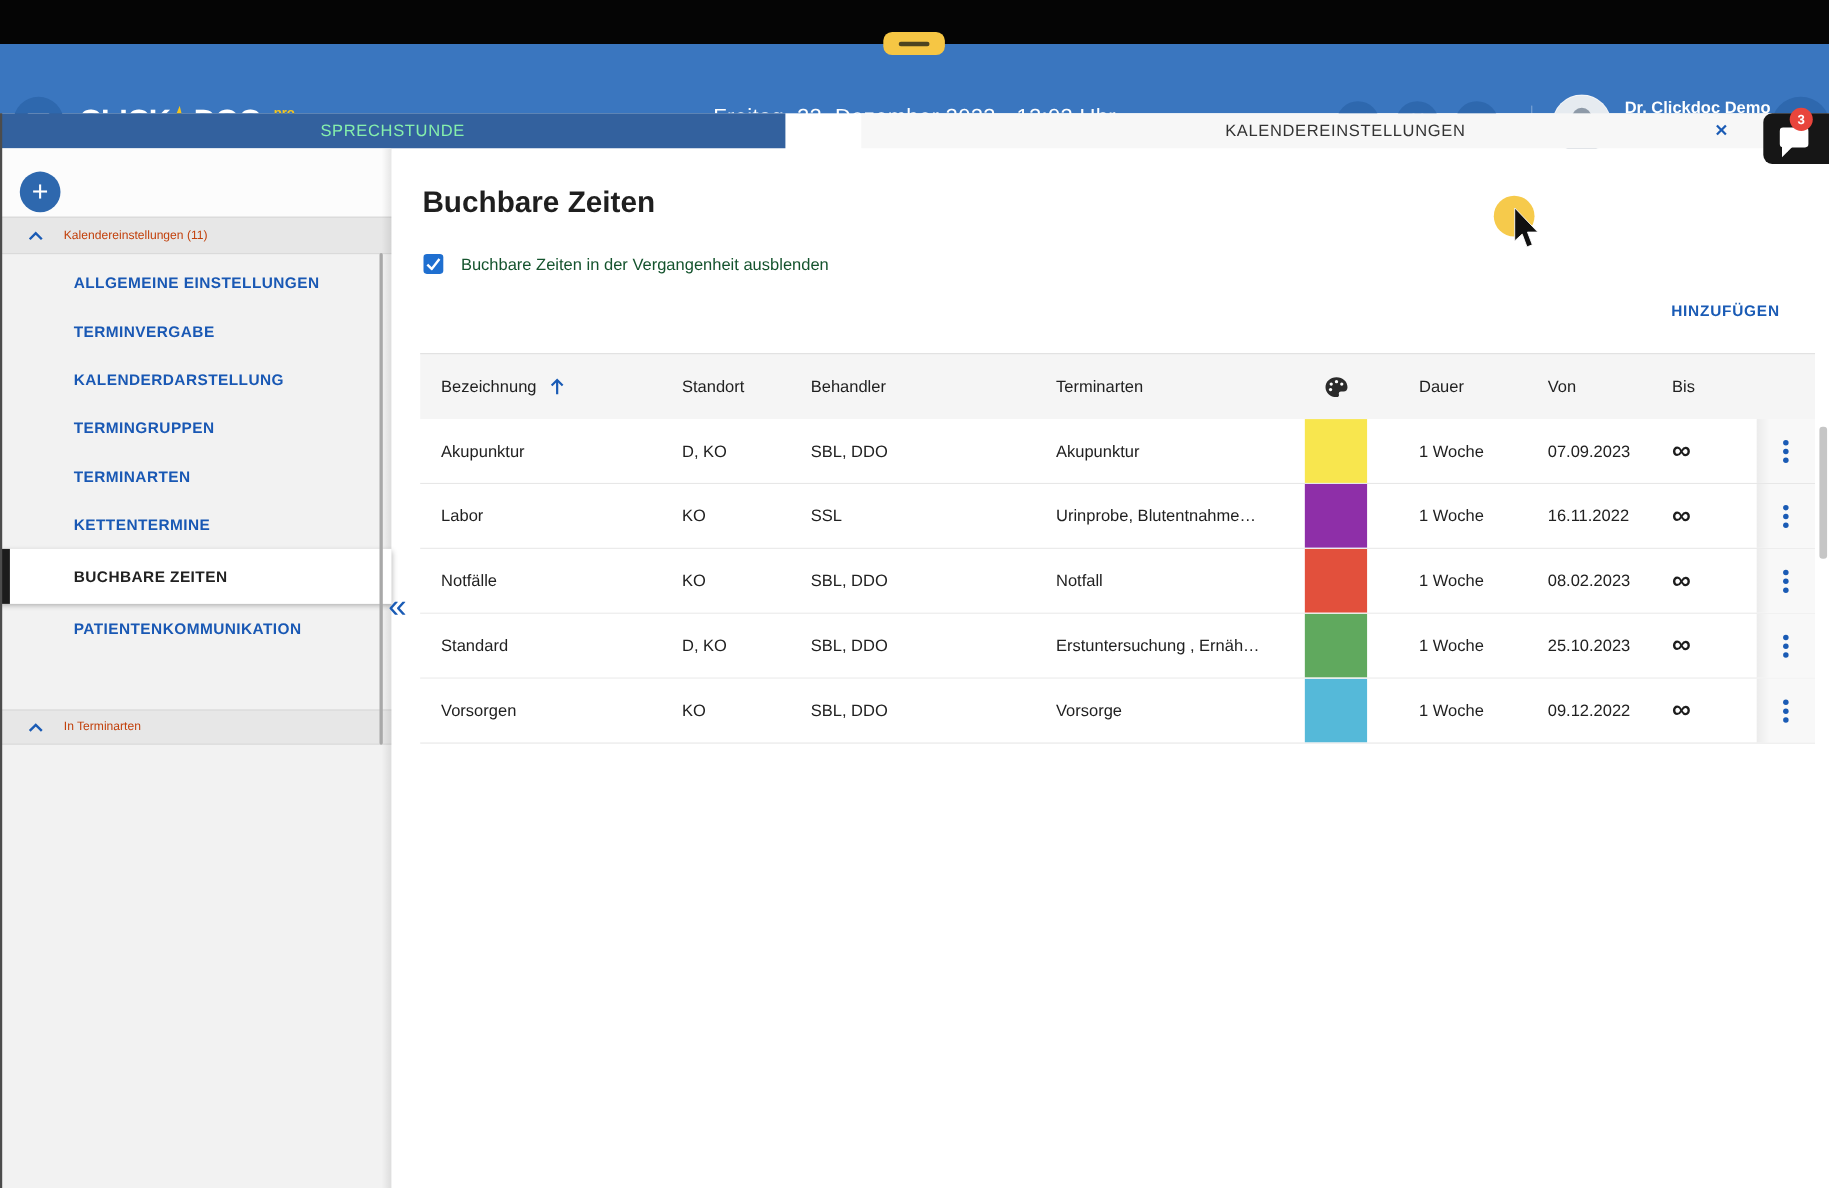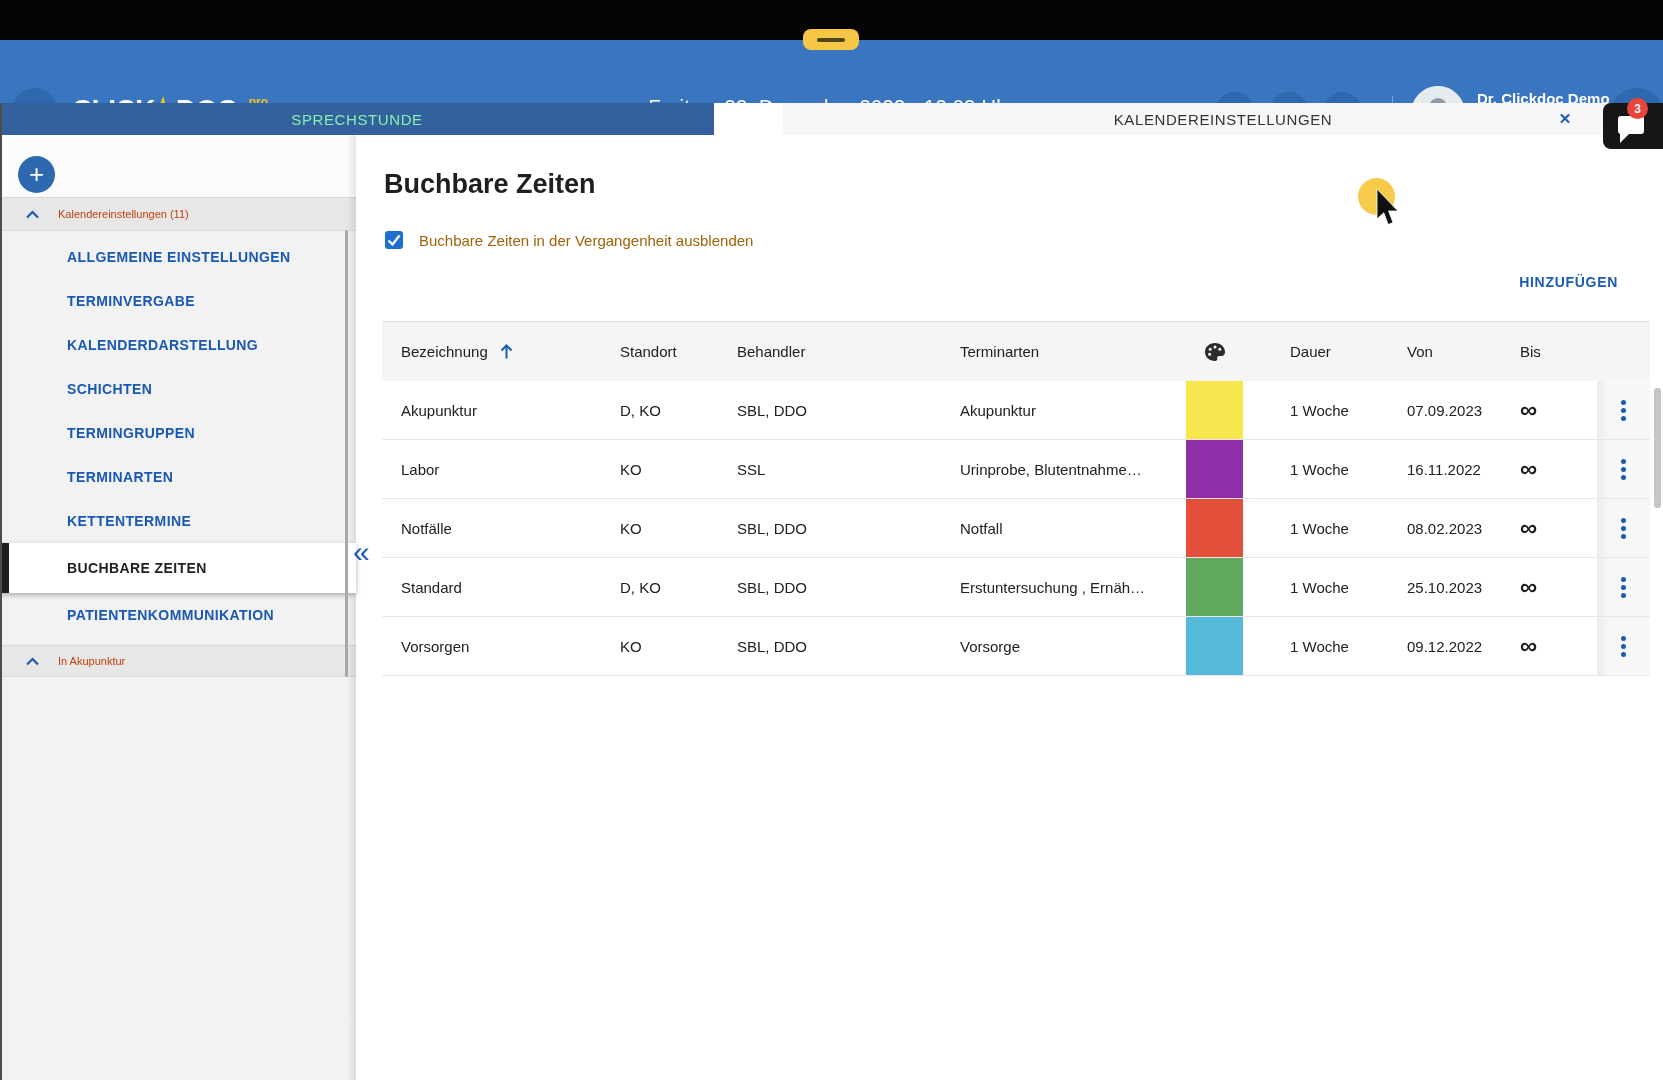--- a/index.html
+++ b/index.html
@@ -65,21 +65,21 @@
            color:#1958b4;font-size:14px;font-weight:700;letter-spacing:.4px;cursor:pointer;text-align:center;}
   .sb-item.selected{height:50px;background:#fff;color:#212121;position:relative;
                     box-shadow:0 2px 5px rgba(0,0,0,.3);z-index:2;}
   .sb-item.selected:before{content:"";position:absolute;left:0;top:0;bottom:0;width:9px;background:#1c1c1c;}
   .sb-scroll{position:absolute;left:345px;top:95px;width:3px;height:447px;background:#a8a8a8;border-radius:2px;z-index:3;cursor:pointer;}
   
   .content{position:absolute;left:356px;top:135px;width:1307px;height:945px;background:#fff;}
   .page-title{position:absolute;left:28px;top:34px;font-size:27px;font-weight:600;color:#1f1f1f;}
   .check-row{position:absolute;left:29px;top:96px;display:flex;align-items:center;gap:16px;}
   .checkbox{width:18px;height:18px;border-radius:3px;background:#1f6fd0;display:flex;align-items:center;justify-content:center;cursor:pointer;}
-  .check-label{font-size:15px;color:#a16207;}
+  .check-label{font-size:15px;color:#14532d;}
   .add-btn{position:absolute;right:45px;top:139px;color:#1a5bb5;font-size:14px;font-weight:700;letter-spacing:.7px;cursor:pointer;}
   .table{position:absolute;left:26px;top:186px;width:1268px;}
   .trow{display:grid;grid-template-columns:238px 117px 223px 226px 57px 159px 110px 85px 1fr;align-items:stretch;}
   .thead{height:59px;background:#f5f5f5;border-top:1px solid #e0e0e0;}
   .thead .cell{font-weight:500;}
   .tbody-row{height:58px;border-bottom:1px solid #e7e7e7;background:#fff;cursor:pointer;}
   .cell{display:flex;align-items:center;font-size:15px;color:#212121;overflow:hidden;white-space:nowrap;}
   .c1{padding-left:19px;gap:11px;}
   .c6{padding-left:47px;}
   .c7{padding-left:5px;}
@@ -193,35 +193,34 @@
             <polyline points="2,7.5 7.5,2 13,7.5" fill="none" stroke="#1a5bb5" stroke-width="2.2"></polyline>
           </svg>
       </span>
       <span class="blabel">Kalendereinstellungen (11)</span>
     </div>
 
     <div class="sb-items">
       <div class="sb-item">ALLGEMEINE EINSTELLUNGEN</div>
       <div class="sb-item">TERMINVERGABE</div>
       <div class="sb-item">KALENDERDARSTELLUNG</div>
-      <div class="sb-item">SCHICHTEN</div>
       <div class="sb-item">TERMINGRUPPEN</div>
       <div class="sb-item">TERMINARTEN</div>
       <div class="sb-item">KETTENTERMINE</div>
       <div class="sb-item selected">BUCHBARE ZEITEN</div>
       <div class="sb-item">PATIENTENKOMMUNIKATION</div>
     </div>
 
     <div class="band band2">
       <span class="chev">
         <svg width="15" height="9" viewBox="0 0 15 9">
             <polyline points="2,7.5 7.5,2 13,7.5" fill="none" stroke="#1a5bb5" stroke-width="2.2"></polyline>
           </svg>
       </span>
-      <span class="blabel">In Akupunktur</span>
+      <span class="blabel">In Terminarten</span>
     </div>
 
     <div class="sb-scroll"></div>
   </div>
 
   <div class="content">
     <div class="page-title">Buchbare Zeiten</div>
 
     <div class="check-row">
       <div class="checkbox">

